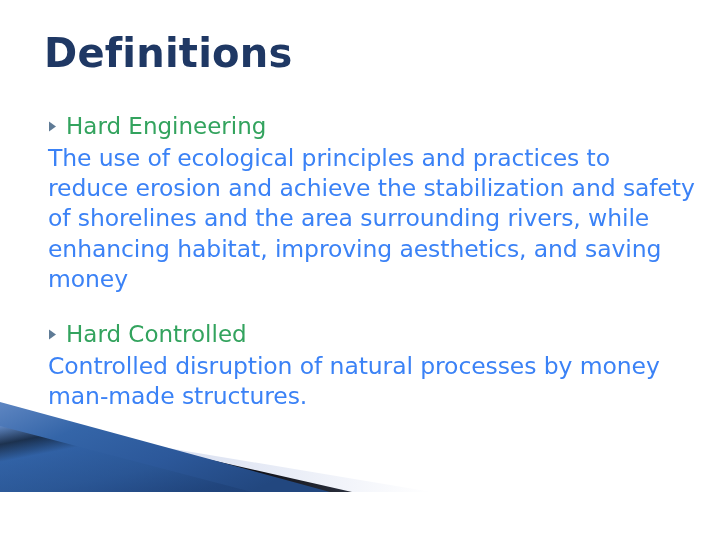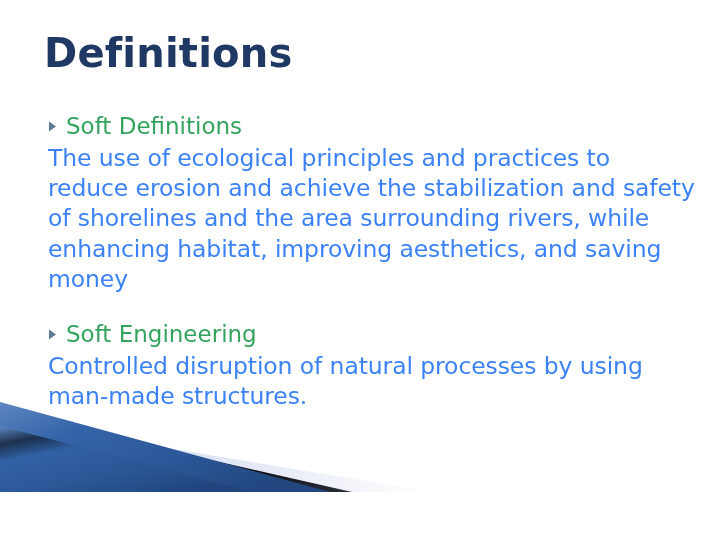--- a/index.html
+++ b/index.html
@@ -101,35 +101,35 @@
 
   <div class="body-content">
 
     <div class="section">
       <div class="bullet-line">
         <span class="bullet-marker">
           <svg width="9" height="11" viewBox="0 0 9 11" aria-hidden="true">
             <polygon points="1,0.5 8,5.5 1,10.5" fill="#5f7b96"></polygon>
           </svg>
         </span>
-        <span class="bullet-heading">Soft Definitions</span>
+        <span class="bullet-heading">Hard Engineering</span>
       </div>
       <p class="section-body">The use of ecological principles and practices to reduce erosion and achieve the stabilization and safety of shorelines and the area surrounding rivers, while enhancing habitat, improving aesthetics, and saving money</p>
     </div>
 
     <div class="section">
       <div class="bullet-line">
         <span class="bullet-marker">
           <svg width="9" height="11" viewBox="0 0 9 11" aria-hidden="true">
             <polygon points="1,0.5 8,5.5 1,10.5" fill="#5f7b96"></polygon>
           </svg>
         </span>
-        <span class="bullet-heading">Soft Engineering</span>
+        <span class="bullet-heading">Hard Controlled</span>
       </div>
-      <p class="section-body">Controlled disruption of natural processes by using man-made structures.</p>
+      <p class="section-body">Controlled disruption of natural processes by money man-made structures.</p>
     </div>
 
   </div>
 
   <svg class="deco" viewBox="0 0 720 120" preserveAspectRatio="none">
     <defs>
       <linearGradient id="blueGrad" x1="0" y1="0" x2="0.75" y2="1">
         <stop offset="0%" stop-color="#6f93cc"></stop>
         <stop offset="18%" stop-color="#3f६9ad"></stop>
         <stop offset="35%" stop-color="#2f5fa3"></stop>

